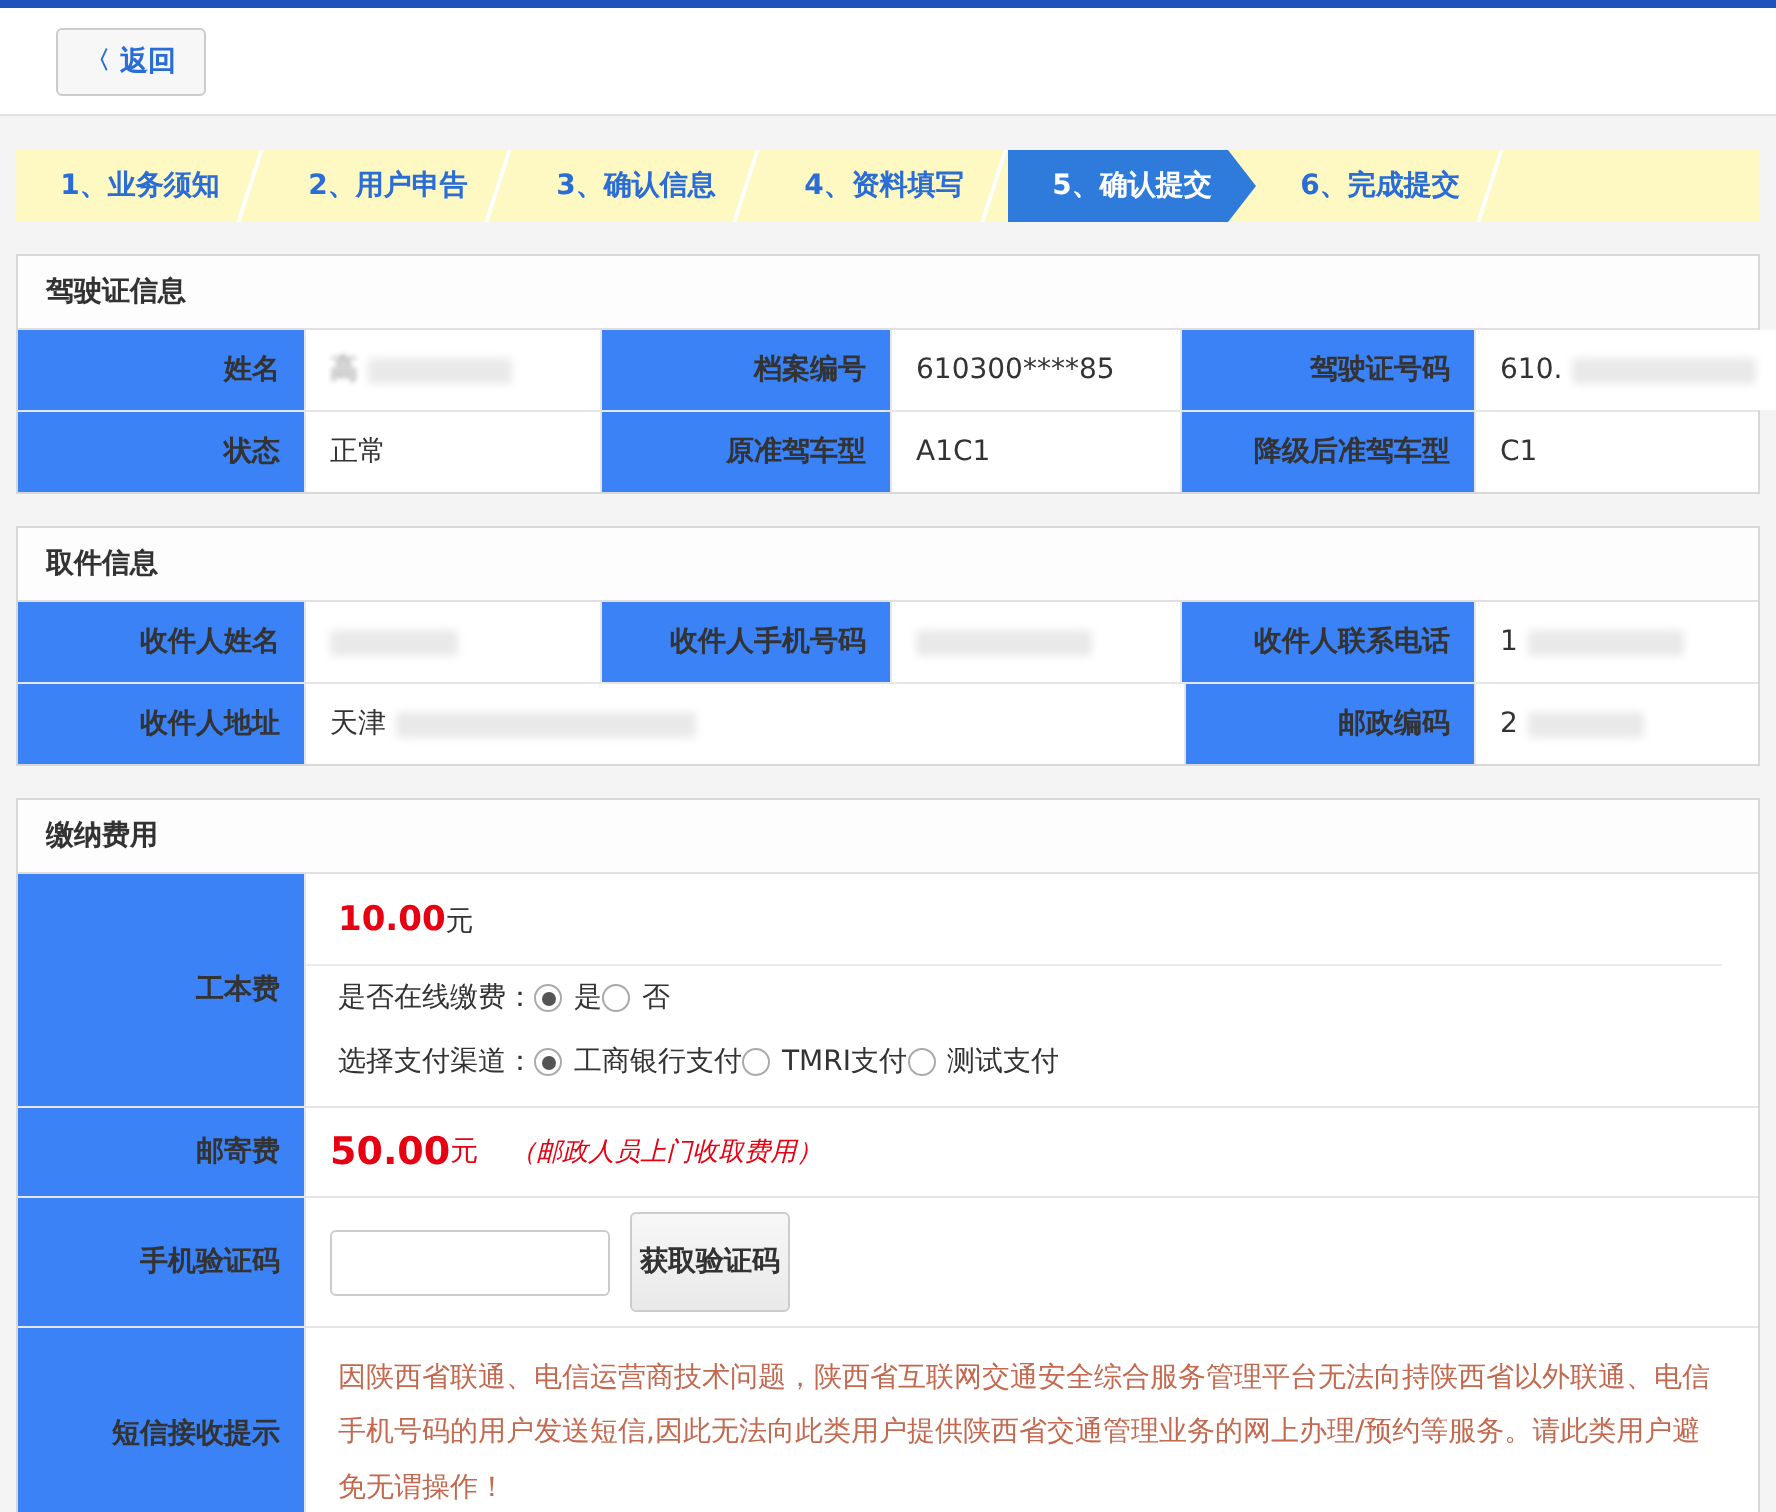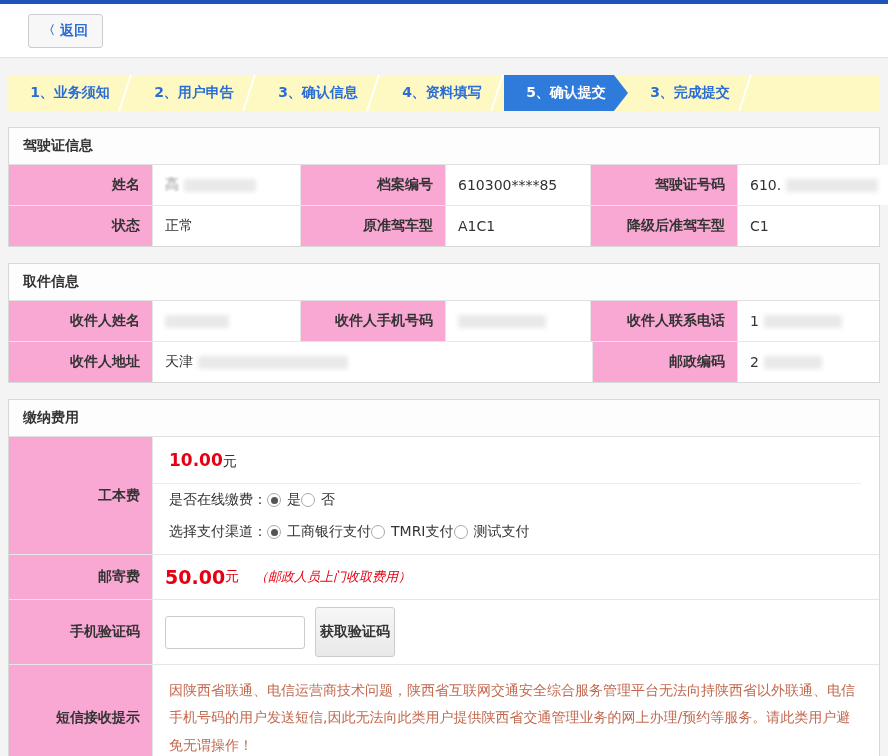--- a/index.html
+++ b/index.html
@@ -54,21 +54,21 @@
   .section-title {
     padding: 9px 14px; font-weight: bold; color: #333; font-size: 14px;
     border-bottom: 1px solid #e0e0e0; background: #fdfdfd;
   }
   .grid-row { display: grid; align-items: stretch; border-bottom: 1px solid #e6e6e6; }
   .grid-row:last-child { border-bottom: none; }
   .row-3pair { grid-template-columns: 144px 148px 145px 145px 147px 1fr; }
   .row-addr  { grid-template-columns: 144px 440px 145px 1fr; }
   .row-fee   { grid-template-columns: 144px 1fr; }
   .cell-label {
-    background: #f9a8d4; text-align: right; font-weight: bold; color: #333;
+    background: #3b82f6; text-align: right; font-weight: bold; color: #333;
     padding: 11px 12px; border-right: 1px solid #e6e6e6;
     display: flex; align-items: center; justify-content: flex-end;
   }
   .cell-value {
     background: #fff; padding: 11px 12px; color: #333;
     border-right: 1px solid #e6e6e6; display: flex; align-items: center;
   }
   .cell-value:last-child { border-right: none; }
   .redact { display: inline-block; height: 13px; border-radius: 2px; background: #e9e9e9; filter: blur(2px); vertical-align: middle; margin-left: 5px; }
   .blurry { filter: blur(1.3px); color: #8a8a8a; }
@@ -124,21 +124,21 @@
   <div class="step">
       <span>3、确认信息</span>
     </div>
   <div class="step">
       <span>4、资料填写</span>
     </div>
   <div class="step active">
       <span>5、确认提交</span>
     </div>
   <div class="step">
-      <span>3、完成提交</span>
+      <span>6、完成提交</span>
     </div>
 </div>
 
 <div class="section">
   <div class="section-title">驾驶证信息</div>
   <div class="grid-row row-3pair">
     <div class="cell-label">姓名</div>
     <div class="cell-value">
       <span class="blurry">高</span>
       <span class="redact" style="width:72px"></span>

